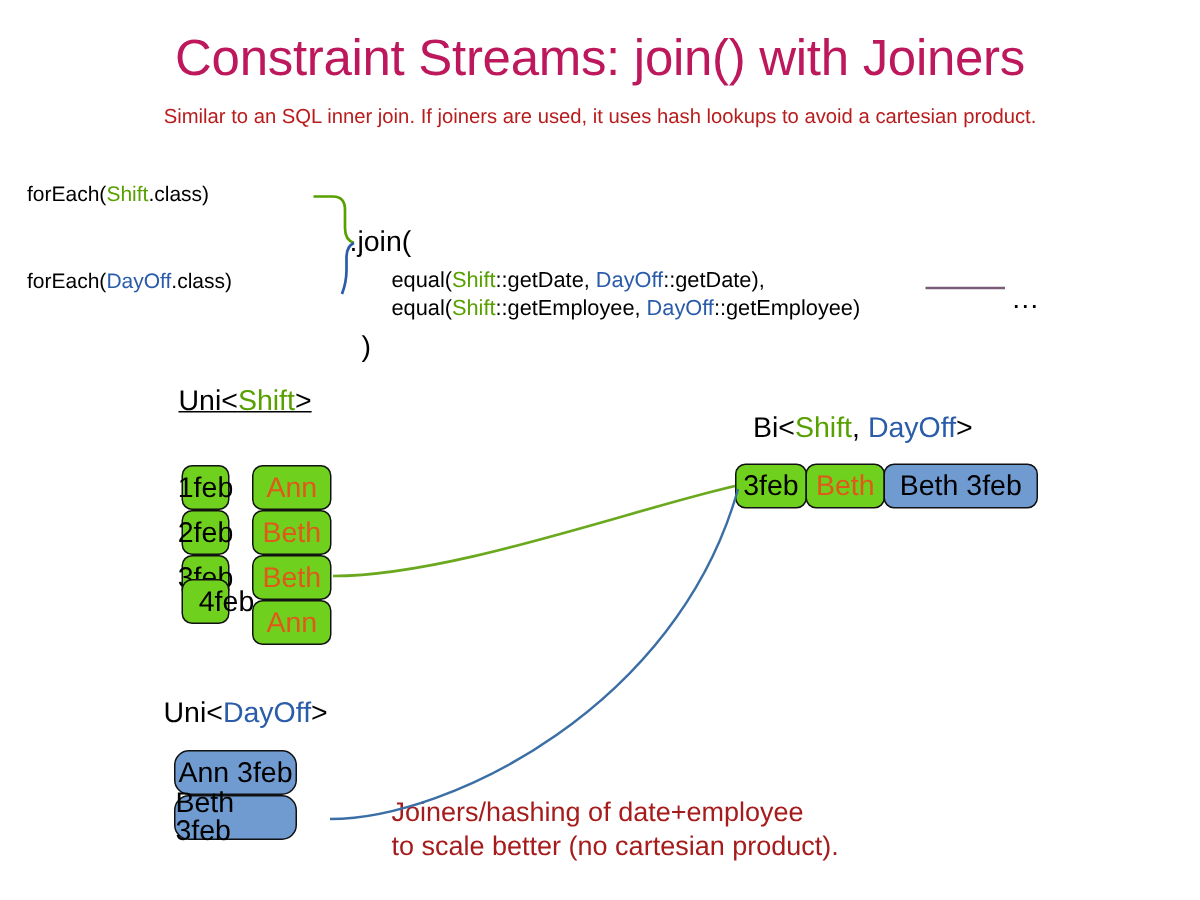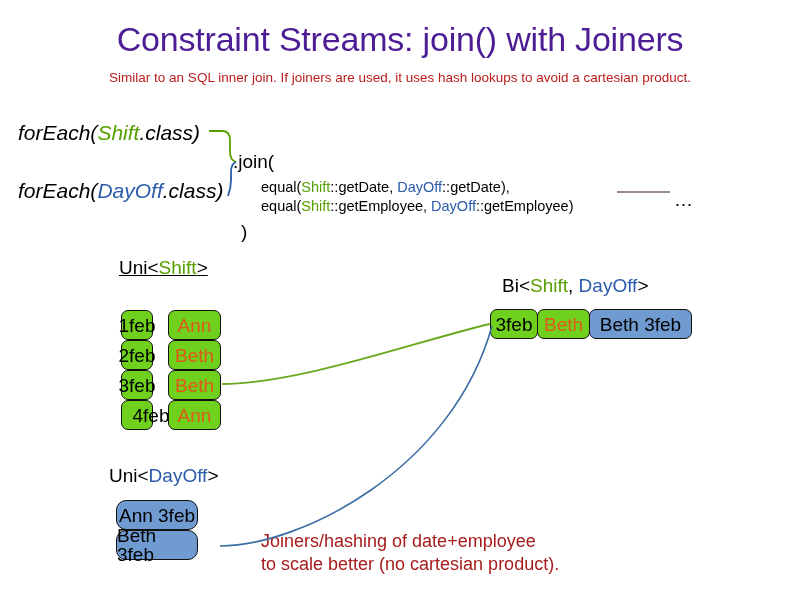--- a/index.html
+++ b/index.html
@@ -25,41 +25,40 @@
   
   .title {
     position: absolute;
     left: 0;
     top: 20px;
     width: 800px;
     text-align: center;
     font-size: 34px;
     font-weight: normal;
     letter-spacing: -0.2px;
-    color: #4c1d95;
+    color: #be185d;
     white-space: nowrap;
   }
   .subtitle {
     position: absolute;
     left: 0;
     top: 70px;
     width: 800px;
     text-align: center;
     font-size: 13.5px;
     color: #b91c1c;
     white-space: nowrap;
   }
 
   
   .code-line {
     position: absolute;
-    font-size: 21px;
-    white-space: nowrap;
-    color: #000;
-    font-style: italic;
+    font-size: 14px;
+    white-space: nowrap;
+    color: #000;
   }
   #foreach-shift { left: 18px; top: 121px; }
   #foreach-dayoff { left: 18px; top: 179px; }
 
   .join-head {
     position: absolute;
     left: 233px;
     top: 151px;
     font-size: 19px;
     white-space: nowrap;
@@ -210,21 +209,21 @@
       <span class="txt-name">Beth</span>
     </div>
 
   <div class="fact green uni-shift-date" style="top:370px;">
       <span class="txt-date">3feb</span>
     </div>
   <div class="fact green uni-shift-name" style="top:370px;">
       <span class="txt-name">Beth</span>
     </div>
 
-  <div class="fact green uni-shift-date" style="top:400px;padding-left:28px;">
+  <div class="fact green uni-shift-date" style="top:386px;padding-left:28px;">
       <span class="txt-date">4feb</span>
     </div>
   <div class="fact green uni-shift-name" style="top:400px;">
       <span class="txt-name">Ann</span>
     </div>
 
   <div class="fact blue uni-dayoff-box" style="top:500px;">
       <span class="txt-plain">Ann 3feb</span>
     </div>
   <div class="fact blue uni-dayoff-box" style="top:530px;">

